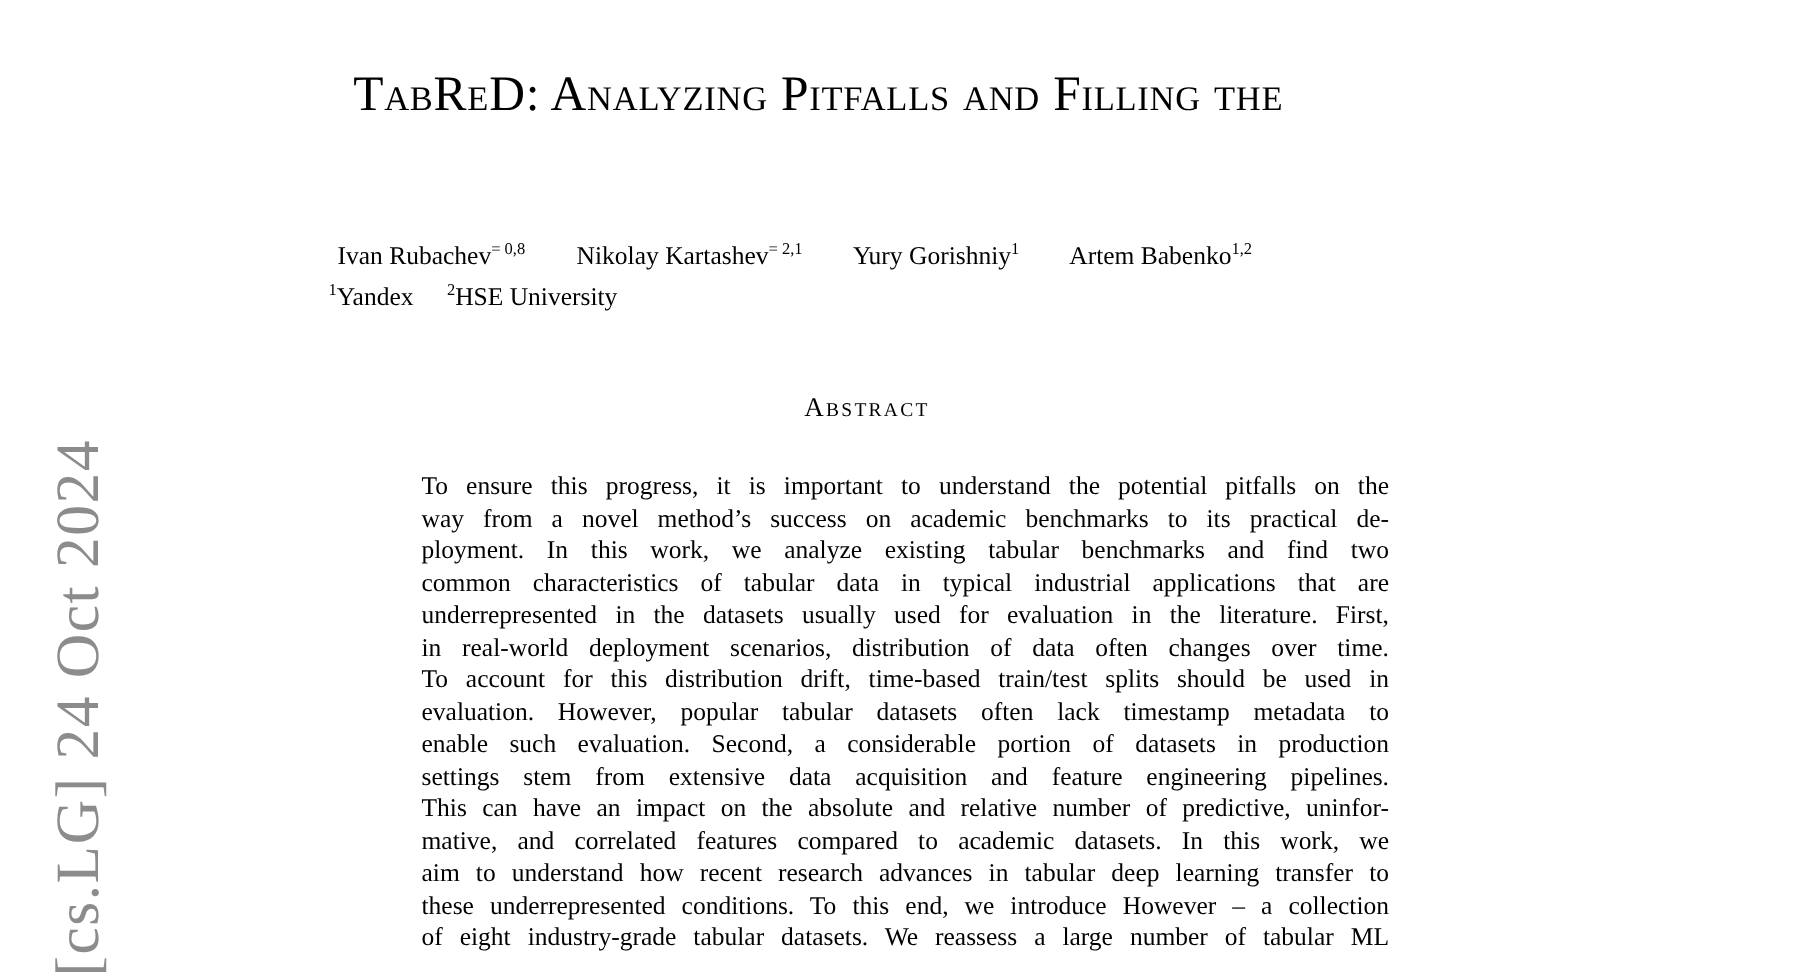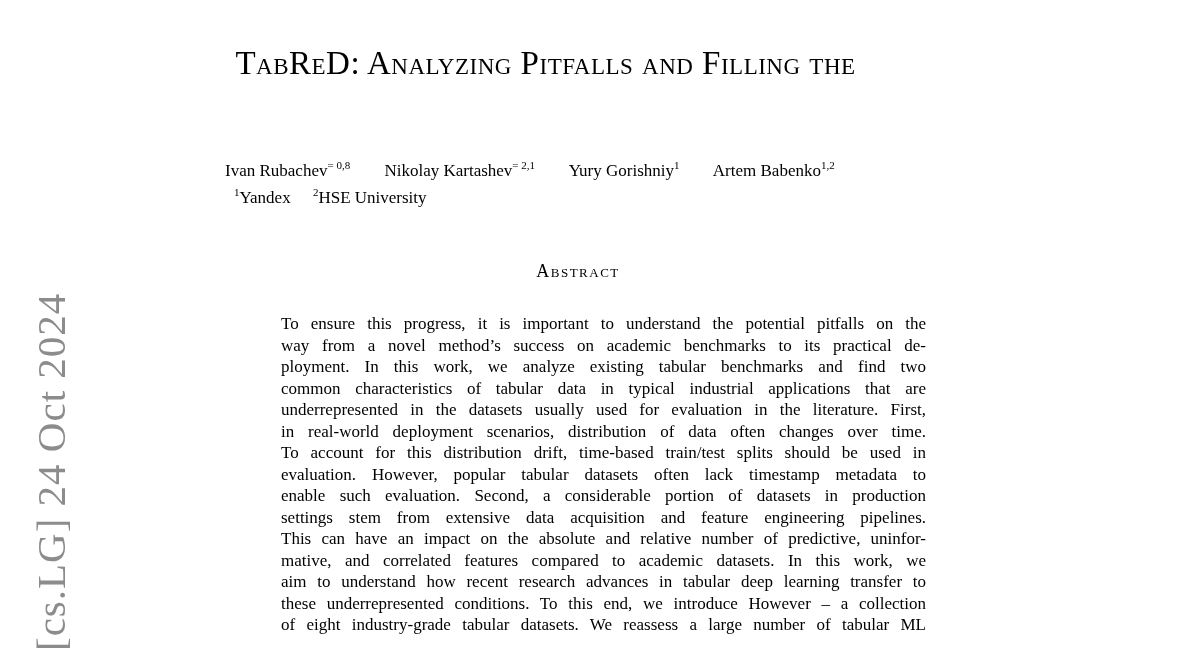--- a/index.html
+++ b/index.html
@@ -53,21 +53,21 @@
   .author { margin-right: 30px; }
   .author .aname { font-weight: normal; }
   .authors sup, .affils sup {
     font-size: 11px;
     line-height: 0;
     vertical-align: super;
     font-weight: normal;
   }
   .affils {
     position: absolute;
-    left: 234px;
+    left: 219px;
     top: 187px;
     font-size: 17px;
     line-height: 22px;
     white-space: nowrap;
   }
   .affil { margin-right: 18px; }
   .abs-head {
     position: absolute;
     top: 261px;
     left: 0;

